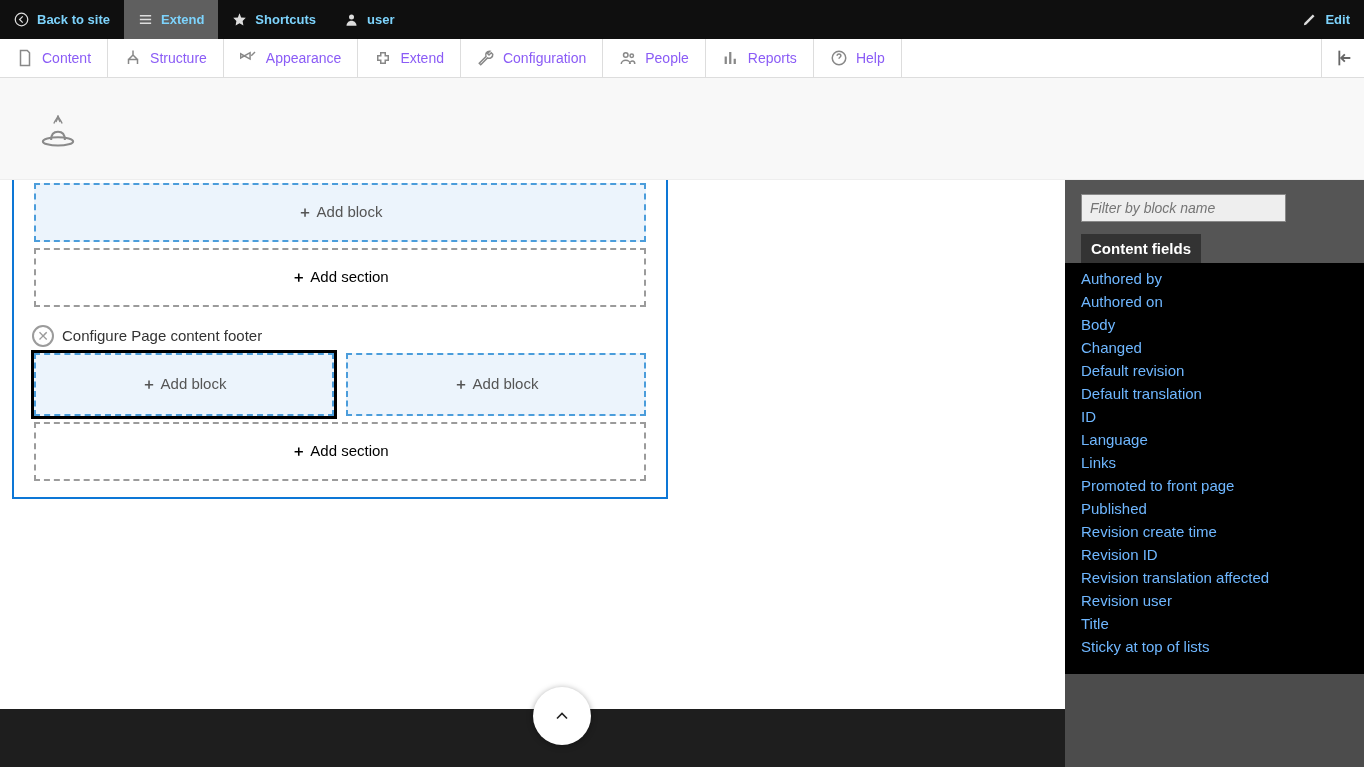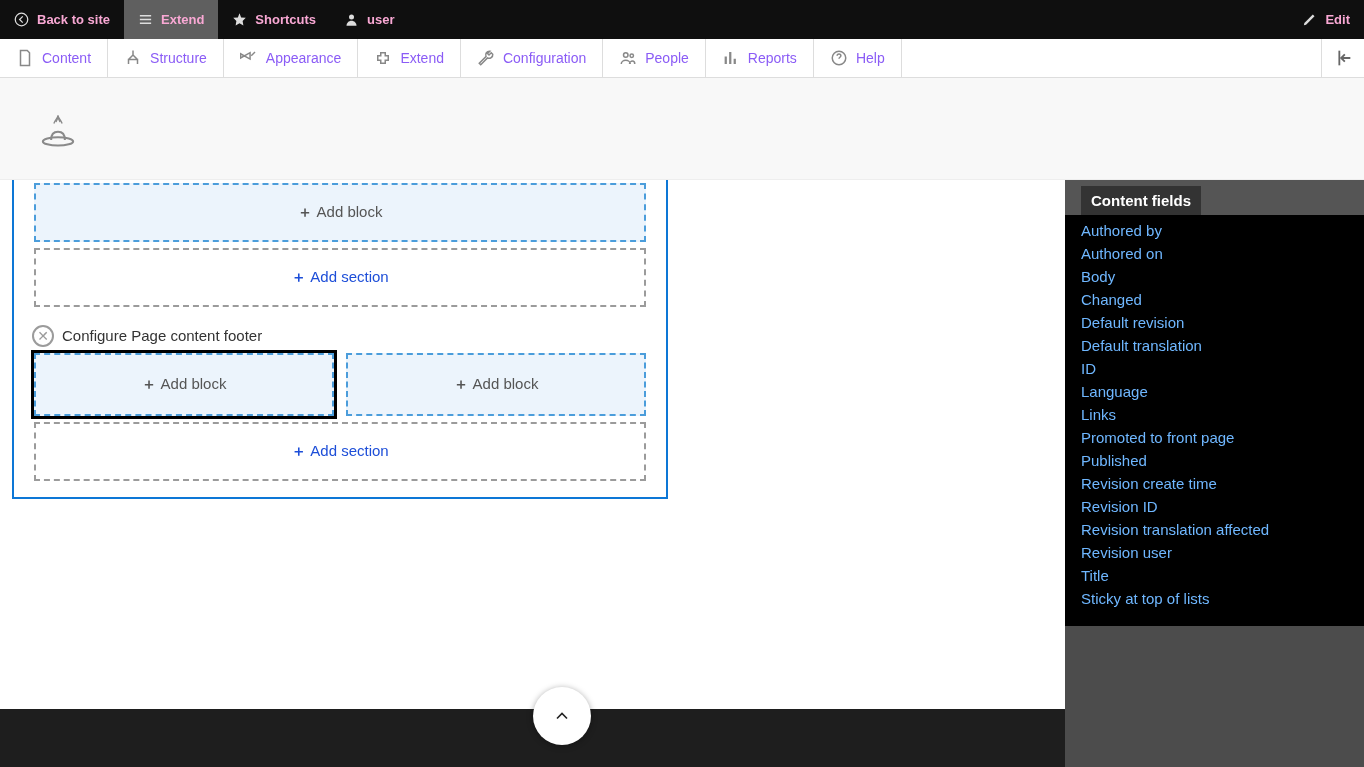--- a/index.html
+++ b/index.html
@@ -1,19 +1,19 @@
 <!DOCTYPE html>
 <html><head>
 <meta charset="utf-8">
 <style>
 * { margin:0; padding:0; box-sizing:border-box; }
 body { font-family: "Helvetica Neue", Arial, sans-serif; font-size:14px; background:#fff; height:767px; width:1364px; overflow:hidden; position:relative; }
 
 
-.topbar { background:#0f0f0f; height:39px; display:flex; align-items:stretch; color:#f9a8d4; font-size:13px; }
+.topbar { background:#0f0f0f; height:39px; display:flex; align-items:stretch; color:#7dd3fc; font-size:13px; }
 .topbar .tb-item { display:flex; align-items:center; padding:0 14px; gap:8px; cursor:pointer; border-right:0px solid #222; }
 .topbar .tb-item.active { background:#5f5f5f; }
 .topbar .edit { margin-left:auto; font-weight:bold; }
 .topbar svg { width:15px; height:15px; fill:#ddd; }
 .topbar .label { font-weight:bold; }
 
 
 .adminbar { background:#fff; height:39px; border-bottom:1px solid #ddd; display:flex; align-items:stretch; color:#8b5cf6; font-size:14px; }
 .adminbar .ab-item { display:flex; align-items:center; gap:8px; padding:0 16px; border-right:1px solid #ddd; cursor:pointer; }
 .adminbar svg { width:18px; height:18px; fill:#888; }
@@ -26,21 +26,21 @@
 .siteheader svg { width:44px; height:44px; }
 
 
 .canvas-wrap { position:absolute; top:78px; left:12px; right:0; bottom:0; overflow:hidden; }
 .canvas { border:2px solid #0d77d6; width:656px; margin-top:0; background:#fff; padding:4px 0 10px 0; }
 .faded-text { color:#b2bcc3; padding:4px 24px 0 24px; font-size:15px; line-height:1.45; }
 .placeholder-links { color:#5b646b; padding:22px 24px 6px 24px; font-size:15px; }
 
 .zone { margin:6px 20px; }
 .add-block-zone { border:2px dashed #4b9ddb; background:#ecf4fc; text-align:center; padding:18px 0; color:#555; cursor:pointer; font-size:15px; }
-.add-section-zone { border:2px dashed #9b9b9b; background:#fff; text-align:center; padding:18px 0; color:#1d4ed8; cursor:pointer; font-size:15px; }
+.add-section-zone { border:2px dashed #9b9b9b; background:#fff; text-align:center; padding:18px 0; color:#000000; cursor:pointer; font-size:15px; }
 .section-config { display:flex; align-items:center; gap:8px; margin:18px 0 4px 18px; font-size:15px; color:#333; }
 .section-config .rm { width:22px; height:22px; border:2px solid #9b9b9b; color:#9b9b9b; border-radius:50%; display:flex; align-items:center; justify-content:center; font-size:14px; cursor:pointer; }
 .section-config a { color:#333; text-decoration:none; }
 .two-col { display:flex; gap:12px; margin:6px 20px; }
 .two-col .col { flex:1; border:2px dashed #4b9ddb; background:#ecf4fc; text-align:center; padding:20px 0; color:#555; cursor:pointer; font-size:15px; }
 .two-col .col.selected { outline:3px solid #000; }
 
 .plus { font-weight:bold; margin-right:4px; }
 
 
@@ -221,20 +221,23 @@
           <path d="M3 21l3.5-.8L20 6.7 17.3 4 3.8 17.5 3 21z"></path>
         </svg>
       <span>Choose a block</span>
       <span class="close">✕</span>
     </div>
     <div class="panel-sub">
       <svg viewBox="0 0 24 24">
           <path d="M12 4v16M4 12h16" stroke="#bbb" stroke-width="3"></path>
         </svg>
       <span>Create custom block</span>
+    </div>
+    <div class="filter-wrap">
+      <input type="text" placeholder="Filter by block name" style="">
     </div>
     <div style="background:#555; padding-top:2px;">
       <span class="cat-head">Content fields</span>
     </div>
     <div class="block-list" id="block-list">
         <a>Authored by</a>
         <a>Authored on</a>
         <a>Body</a>
         <a>Changed</a>
         <a>Default revision</a>

